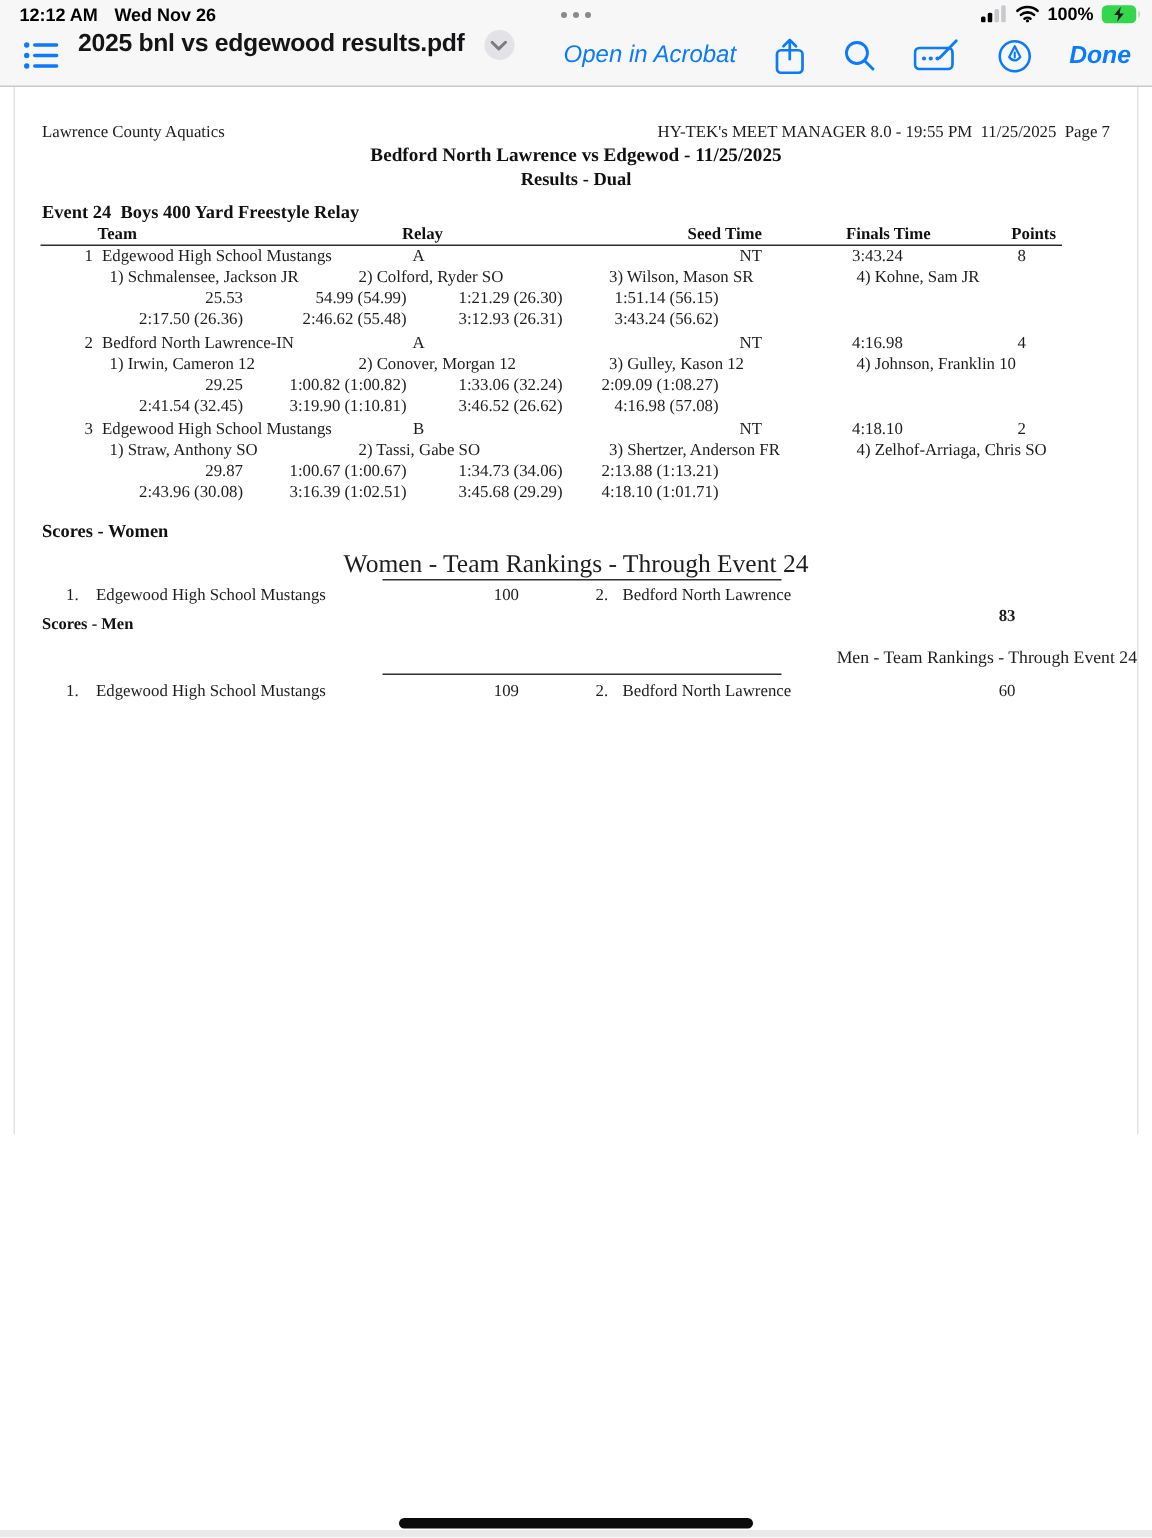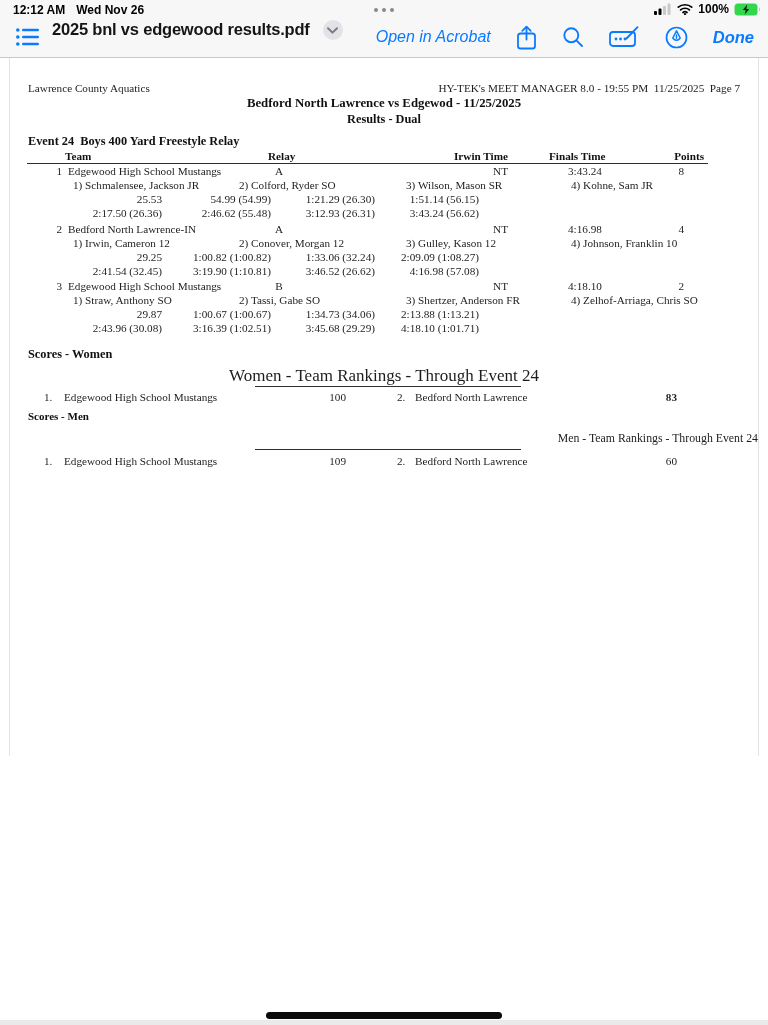--- a/index.html
+++ b/index.html
@@ -150,22 +150,22 @@
   <div class="pdf-page">
     <span class="t" style="left:18px;top:25px;">Lawrence County Aquatics</span>
     <span class="t" style="right:18px;top:25px;">HY-TEK's MEET MANAGER 8.0 - 19:55 PM  11/25/2025  Page 7</span>
     <span class="t b ctr" style="top:40px;font-size:12.8px;">Bedford North Lawrence vs Edgewod - 11/25/2025</span>
     <span class="t b ctr" style="top:56px;font-size:12.3px;">Results - Dual</span>
 
     <span class="t b" style="left:18px;top:78px;font-size:12.3px;">Event 24  Boys 400 Yard Freestyle Relay</span>
 
     <span class="t b" style="left:55px;top:93px;">Team</span>
     <span class="t b" style="left:258px;top:93px;">Relay</span>
-    <span class="t b" style="right:250px;top:93px;">Irwin Time</span>
-    <span class="t b" style="left:539px;top:93px;text-align:right;">Finals Time</span>
+    <span class="t b" style="right:250px;top:93px;">Seed Time</span>
+    <span class="t b" style="left:554px;top:93px;text-align:right;">Finals Time</span>
     <span class="t b" style="right:54px;top:93px;">Points</span>
     <div class="hdr-underline" style="top:106px;"></div>
 
     <div class="entry" style="top:108px;">
       <span class="t e-place r0">1</span>
       <span class="t e-team r0">Edgewood High School Mustangs</span>
       <span class="t e-relay r0">A</span>
       <span class="t e-seed r0">NT</span>
       <span class="t e-finals r0">3:43.24</span>
       <span class="t e-points r0">8</span>
@@ -226,21 +226,21 @@
     </div>
 
     <span class="t b" style="left:18px;top:291px;font-size:12.3px;">Scores - Women</span>
     <span class="t ctr" style="top:312px;font-size:17px;">Women - Team Rankings - Through Event 24</span>
     <div class="rank-underline" style="top:329px;"></div>
     <span class="t" style="left:34px;top:334px;">1.</span>
     <span class="t" style="left:54px;top:334px;">Edgewood High School Mustangs</span>
     <span class="t" style="right:412px;top:334px;">100</span>
     <span class="t" style="left:387px;top:334px;">2.</span>
     <span class="t" style="left:405px;top:334px;">Bedford North Lawrence</span>
-    <span class="t" style="right:81px;top:334px;font-weight:bold;">83</span>
+    <span class="t" style="right:81px;top:348px;font-weight:bold;">83</span>
 
     <span class="t b" style="left:18px;top:353px;font-size:11px;">Scores - Men</span>
     <span class="t ctr" style="top:375px;font-size:11.8px;text-align:right;">Men - Team Rankings - Through Event 24</span>
     <div class="rank-underline" style="top:392px;"></div>
     <span class="t" style="left:34px;top:398px;">1.</span>
     <span class="t" style="left:54px;top:398px;">Edgewood High School Mustangs</span>
     <span class="t" style="right:412px;top:398px;">109</span>
     <span class="t" style="left:387px;top:398px;">2.</span>
     <span class="t" style="left:405px;top:398px;">Bedford North Lawrence</span>
     <span class="t" style="right:81px;top:398px;">60</span>

